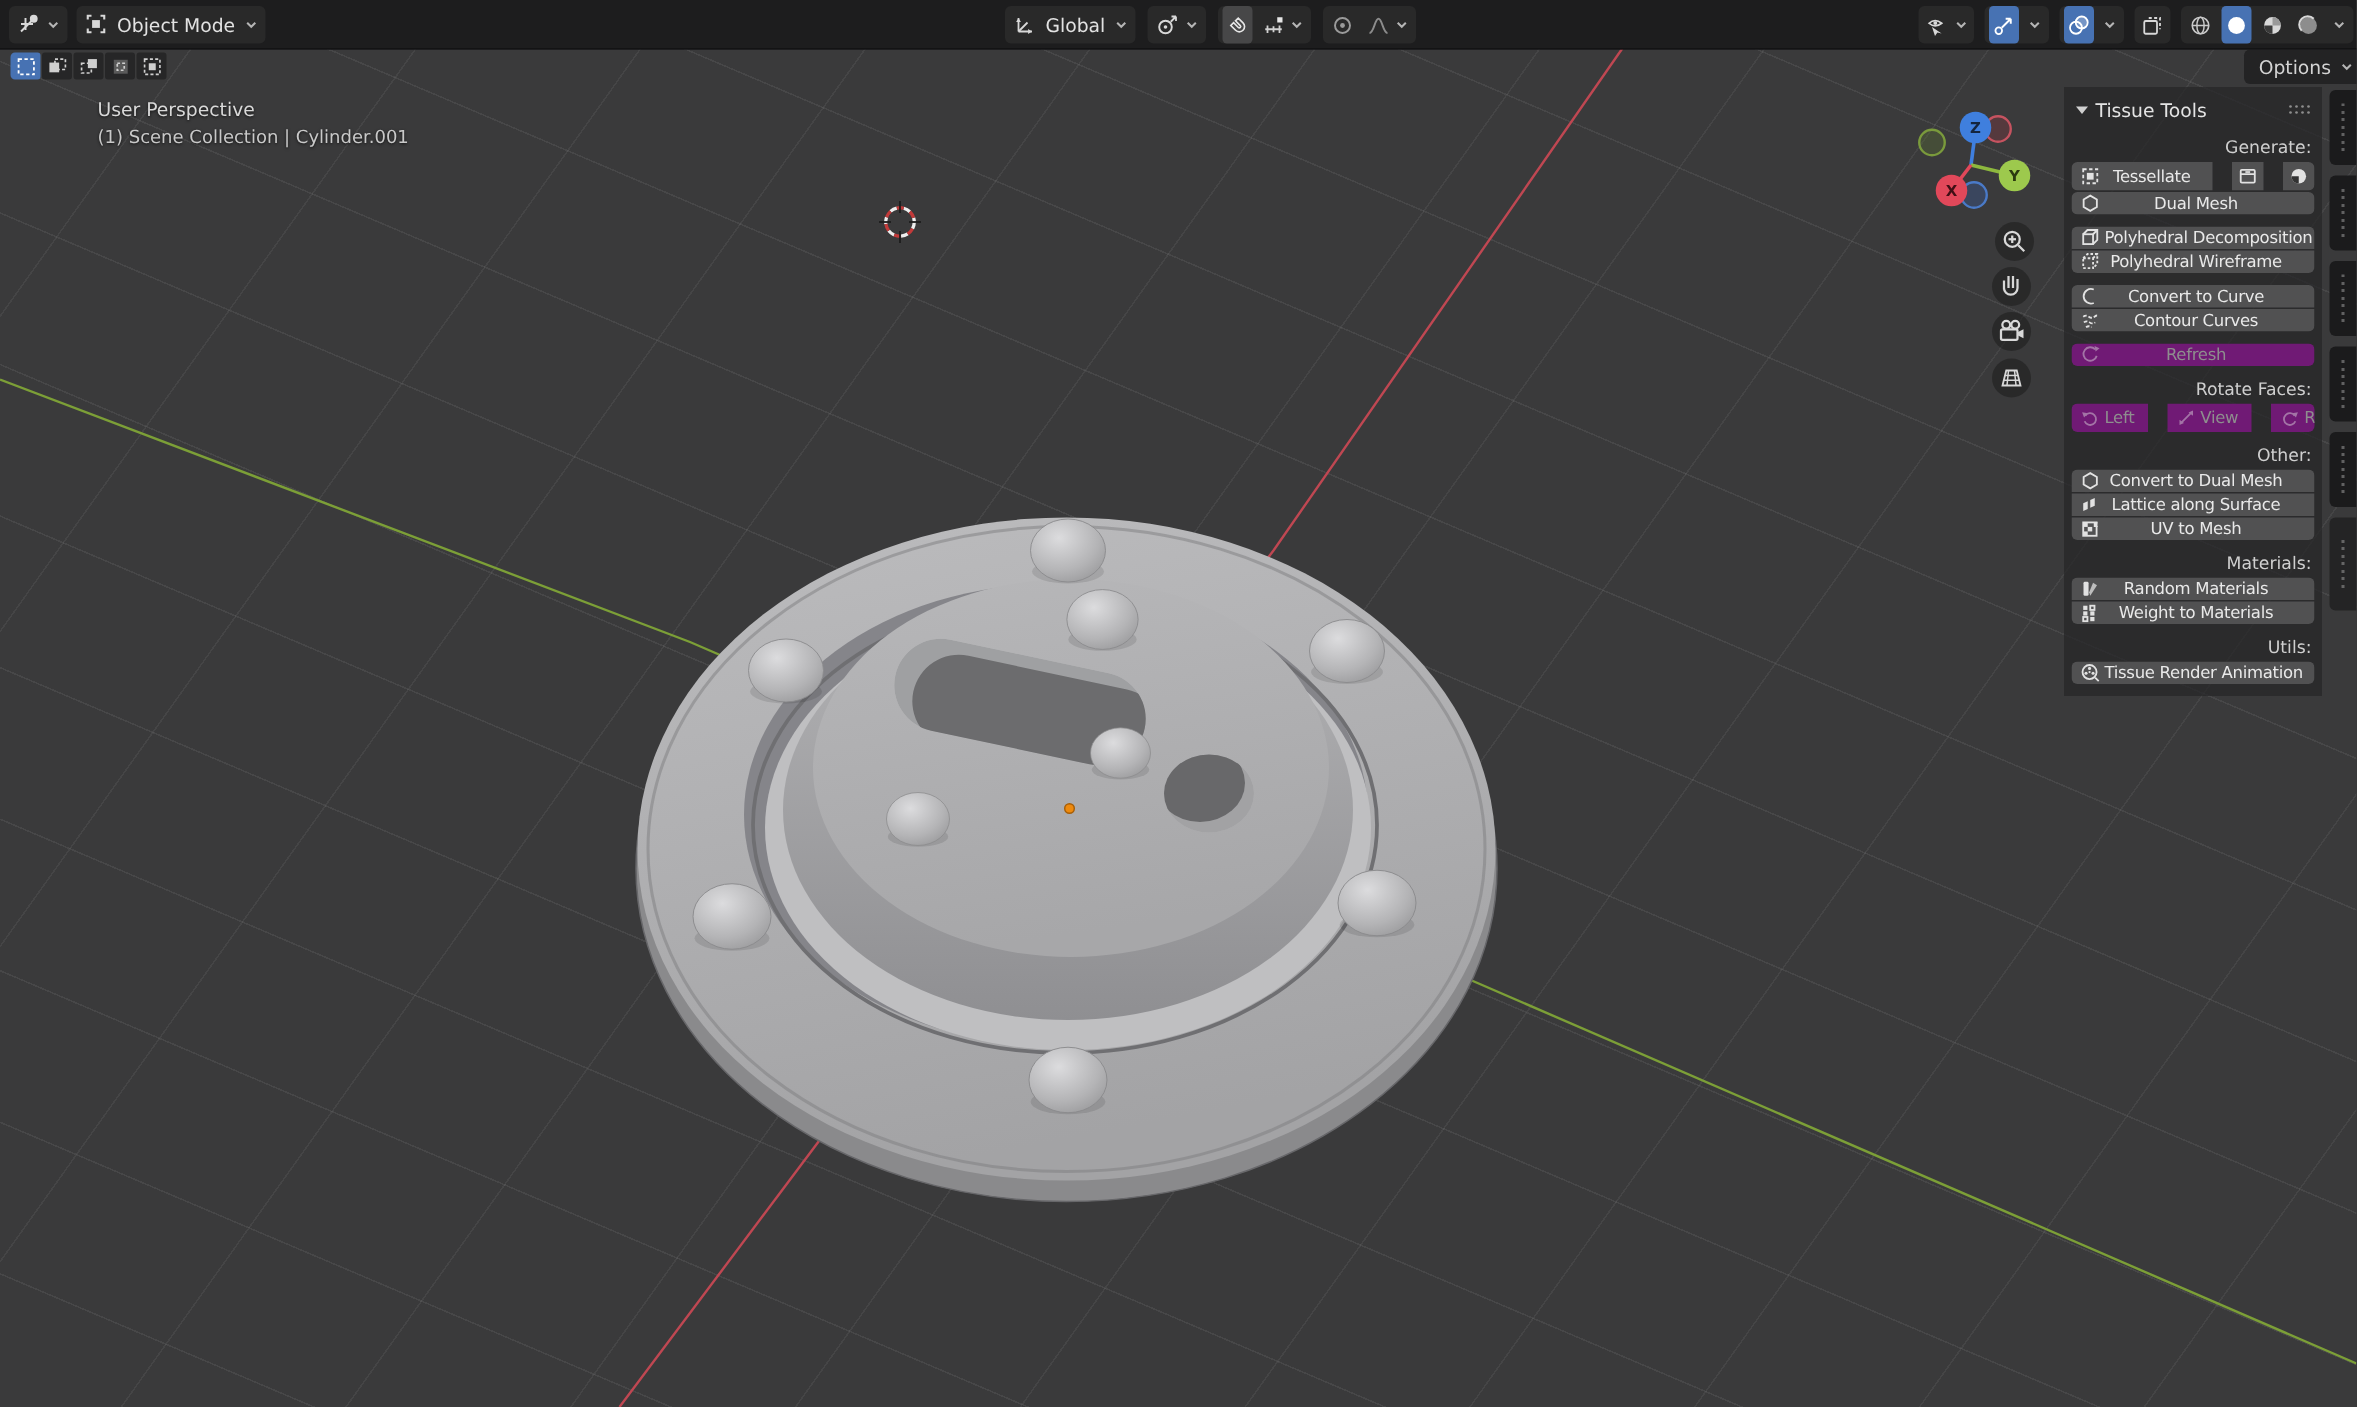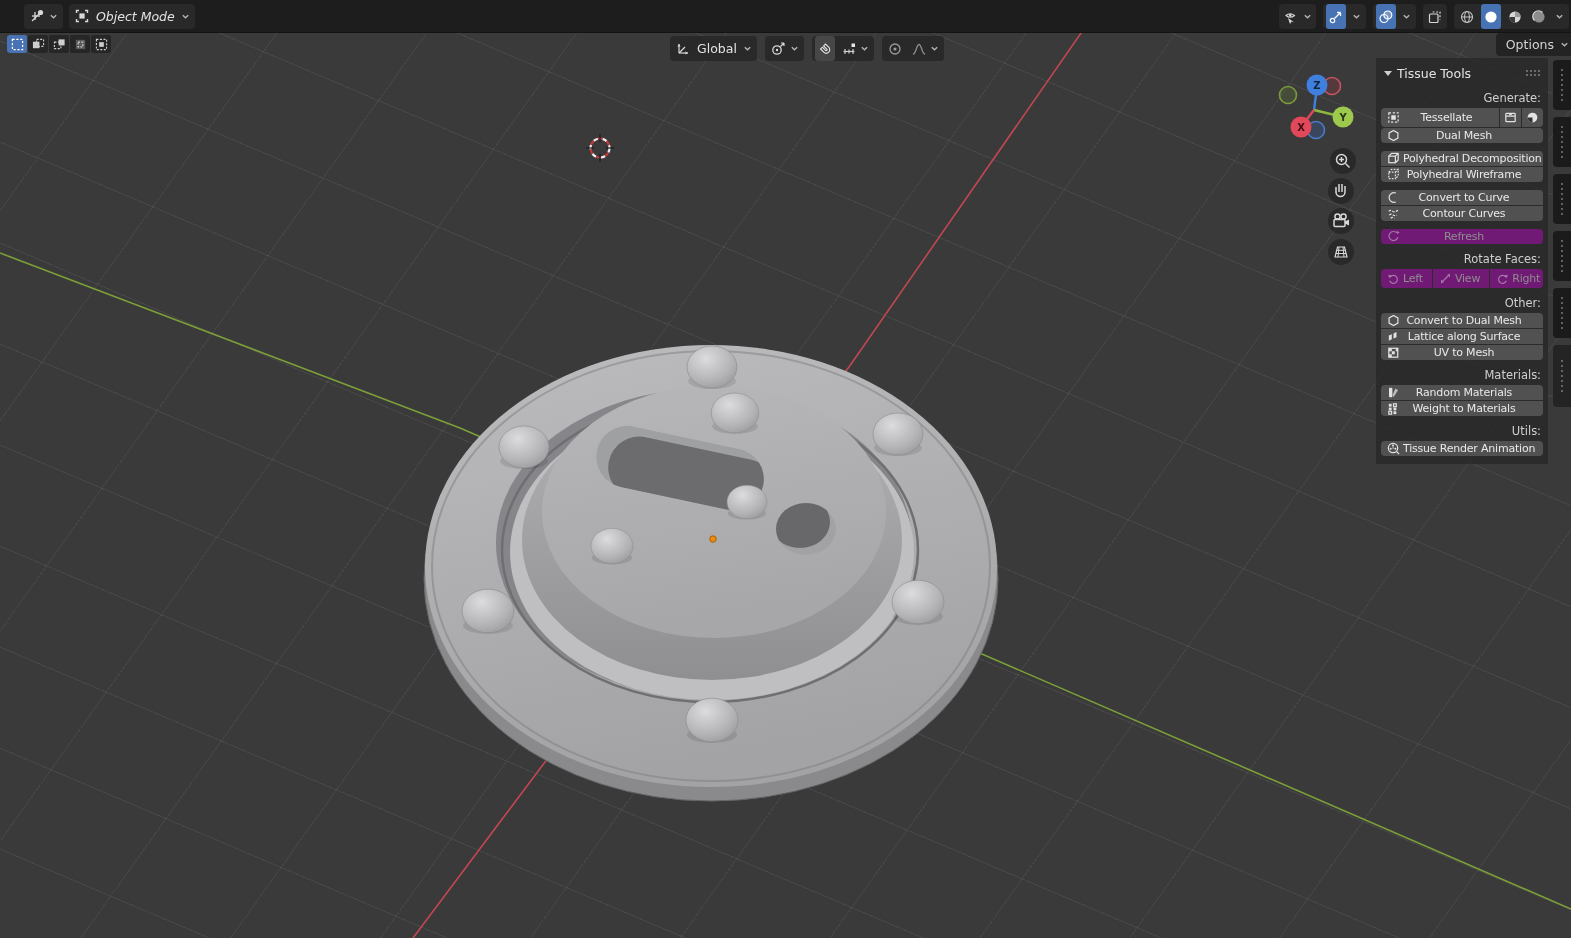--- a/index.html
+++ b/index.html
@@ -24,22 +24,22 @@
   .vp-text { position:absolute; left:65px; top:65px; pointer-events:none; }
   .vp-text .line1 { font-size:12.5px; color:#d9d9d9; text-shadow:0 1px 2px rgba(0,0,0,.7); }
   .vp-text .line2 { font-size:12px; color:#c9c9c9; margin-top:4px; text-shadow:0 1px 2px rgba(0,0,0,.7); }
 
   
   .top-header {
     position:absolute; top:0; left:0; right:0; height:33px;
     background:#1d1d1e; border-bottom:1px solid #131314;
     display:flex; align-items:center; z-index:30;
   }
-  .hleft { display:flex; align-items:center; gap:6px; padding-left:24px;font-style:italic; }
-  .hcenter { position:absolute; left:670px; top:4px; display:flex; gap:8px;margin-top:32px; }
+  .hleft { display:flex; align-items:center; gap:6px; padding-left:6px; }
+  .hcenter { position:absolute; left:670px; top:4px; display:flex; gap:8px; }
   .hright { position:absolute; right:0px; top:4px; display:flex; gap:7px; padding-right:2px; }
   .hgroup {
     background:#292929; border-radius:4px; height:25px;
     display:flex; align-items:center; padding:0 5px; gap:4px; color:#dedede;
   }
   .hgroup .seg { display:flex; align-items:center; gap:3px; padding:0 2px; height:25px; }
   .seg.on  { background:#4772b3; border-radius:3px; }
   .seg.raised { background:#474748; border-radius:3px; }
   .hmenu { color:#d6d6d6; font-size:12.5px; padding:0 11px; line-height:33px; cursor:default; }
   .hlabel { font-size:12.5px; color:#e2e2e2; padding:0 2px; }
@@ -66,21 +66,21 @@
   
   .npanel {
     position:absolute; left:1376px; top:58px; width:172px; z-index:28;
     background:rgba(38,38,39,0.72); padding:5px 5px 8px 5px;
   }
   .p-header { display:flex; align-items:center; gap:5px; height:20px; color:#e4e4e4; font-size:12.5px; }
   .p-header .tri { width:0; height:0; border-left:4px solid transparent; border-right:4px solid transparent; border-top:5px solid #d0d0d0; margin-left:3px; }
   .p-header .grip { margin-left:auto; margin-right:2px; }
   .plabel { color:#cfcfcf; font-size:11.5px; margin:8px 2px 3px 2px;text-align:right; }
   .pgroup { display:flex; flex-direction:column; gap:1px; border-radius:4px; overflow:hidden; }
-  .prow { display:flex; gap:1px; border-radius:4px; overflow:hidden; }
+  .prow { display:flex; gap:13px; border-radius:4px; overflow:hidden; }
   .pbtn {
     height:19px; background:#515152; display:flex; align-items:center;
     color:#e9e9e9; font-size:11px; padding:0 5px; flex:1; letter-spacing:-0.2px; white-space:nowrap;
   }
   .pbtn .pi { width:15px; height:15px; flex:0 0 15px; margin-right:2px; }
   .pbtn .lbl { flex:1; text-align:center; margin-right:13px; }
   .prow .pbtn .lbl { margin-right:4px; }
   .pbtn.iconbtn { flex:0 0 21px; justify-content:center; padding:0; }
   .pbtn.iconbtn .pi { margin:0; }
   .pbtn.disabled { background:#701a75; color:#8e8e8e; }
@@ -180,20 +180,24 @@
       <circle r="9.5" fill="none" stroke="#c23a3a" stroke-width="2.2" stroke-dasharray="4.7 4.7" stroke-dashoffset="4.7"></circle>
       <g stroke="#1c1c1c" stroke-width="1.2">
         <line x1="0" y1="-14" x2="0" y2="-6"></line>
           <line x1="0" y1="6" x2="0" y2="14"></line>
         <line x1="-14" y1="0" x2="-6" y2="0"></line>
           <line x1="6" y1="0" x2="14" y2="0"></line>
       </g>
     </g>
   </svg>
 
+  <div class="vp-text">
+    <div class="line1">User Perspective</div>
+    <div class="line2">(1) Scene Collection | Cylinder.001</div>
+  </div>
 </div>
 
 <div class="top-header">
   <div class="hleft">
     <div class="hgroup">
       <svg class="hic" viewBox="0 0 16 16">
         <g stroke="#d8d8d8" stroke-width="1.3" fill="none">
           <line x1="3" y1="13" x2="13" y2="3"></line>
             <line x1="3" y1="8" x2="11" y2="8"></line>
             <line x1="6" y1="4" x2="6" y2="12"></line>

